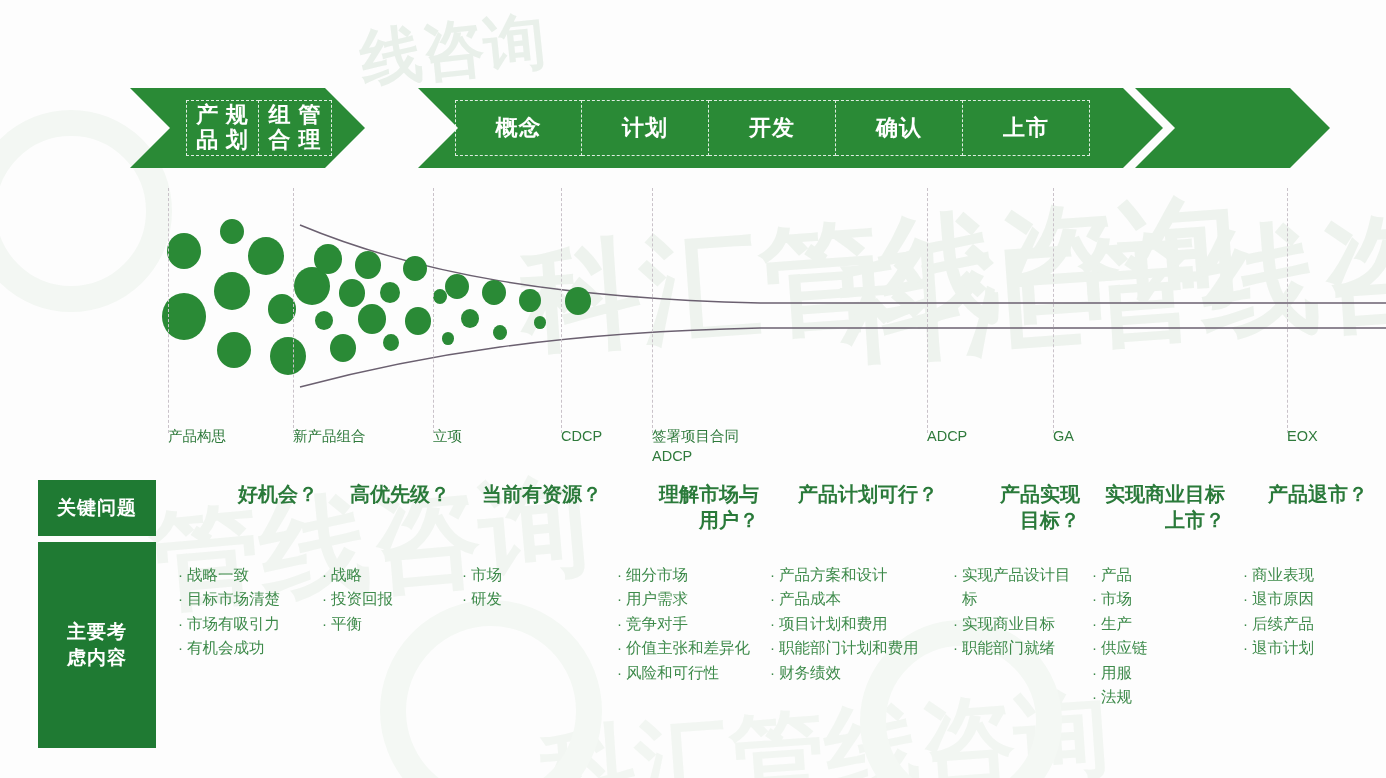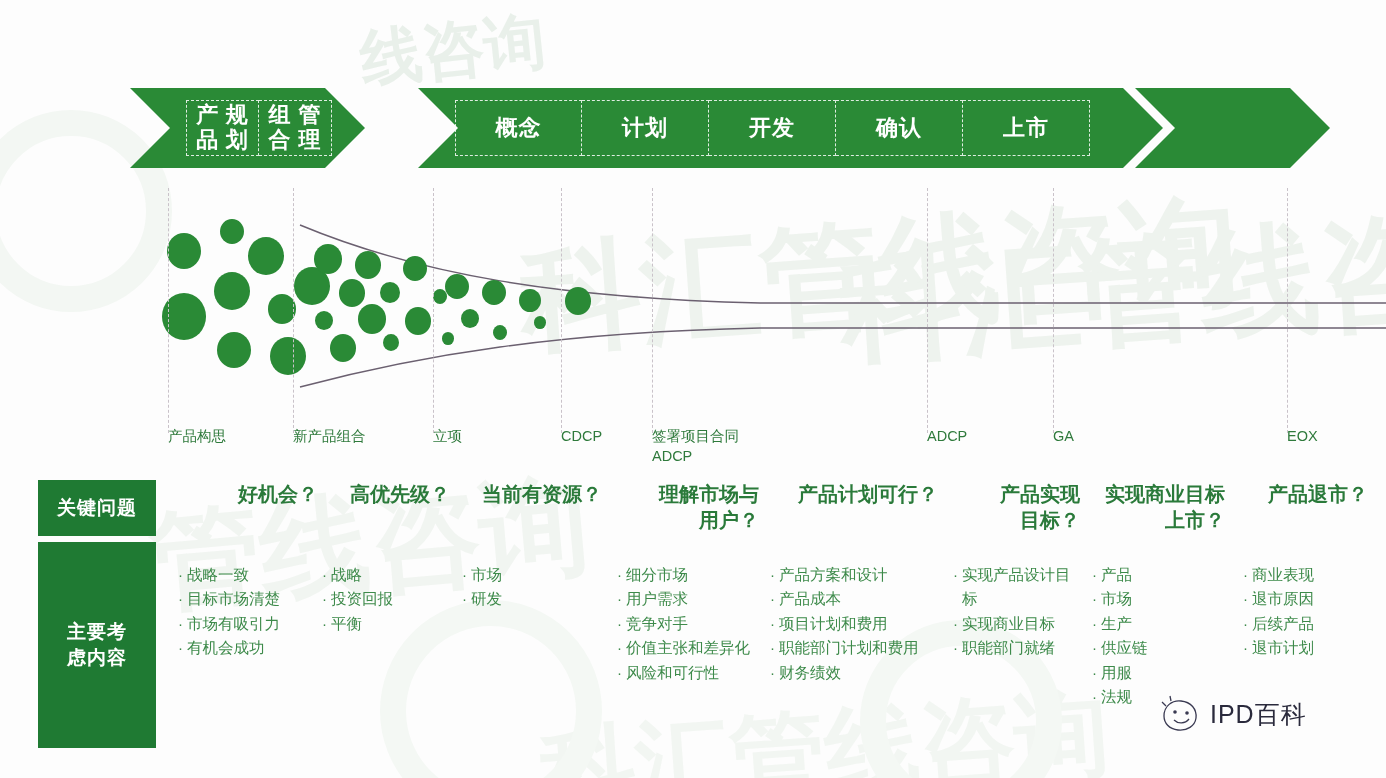--- a/index.html
+++ b/index.html
@@ -500,25 +500,14 @@
           <span class="bdot">·</span>
           <span class="btxt">后续产品</span>
         </div>
         <div class="bitem">
           <span class="bdot">·</span>
           <span class="btxt">退市计划</span>
         </div>
       </div>
     </div>
 
-  <div class="logo">
-    <svg class="logo-face" viewBox="0 0 44 44">
-      <path d="M6 24 C6 14, 14 8, 23 9 C33 10, 39 17, 38 26 C37 34, 29 39, 20 38 C11 37, 6 31, 6 24 Z" fill="none" stroke="#3a3a52" stroke-width="1.3"></path>
-      <circle cx="17" cy="20" r="1.8" fill="#3a3a52"></circle>
-      <circle cx="29" cy="21" r="1.8" fill="#3a3a52"></circle>
-      <path d="M16 28 C20 32, 27 32, 31 27" fill="none" stroke="#3a3a52" stroke-width="1.3"></path>
-      <path d="M4 10 L8 14" stroke="#3a3a52" stroke-width="1.3"></path>
-      <path d="M12 4 L13 9" stroke="#3a3a52" stroke-width="1.3"></path>
-    </svg>
-    <span class="logo-text">IPD百科</span>
-  </div>
 
 </div>
 
 </body></html>

